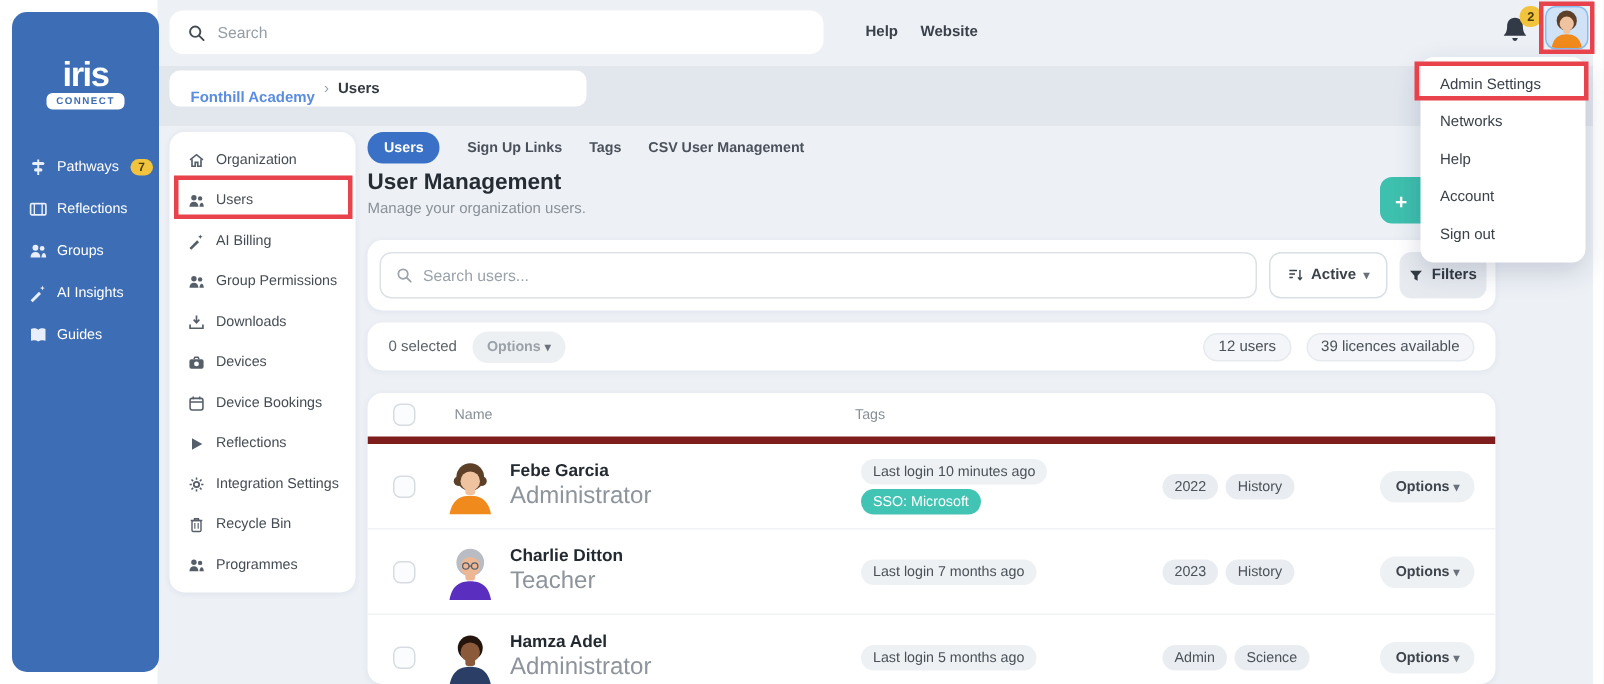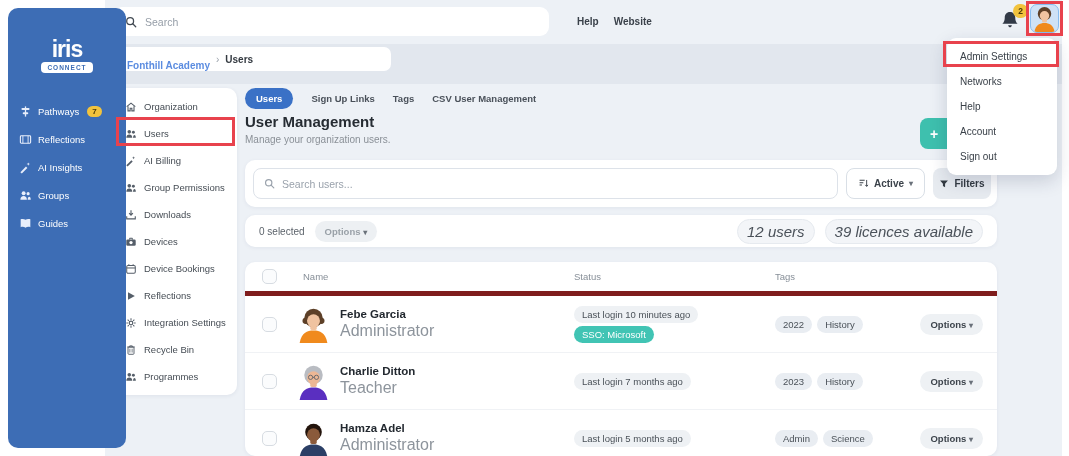--- a/index.html
+++ b/index.html
@@ -8,21 +8,21 @@
     font-family:"Liberation Sans", sans-serif;
     background:#ffffff;
     position:relative;
     overflow:hidden;
     color:#2b323a;
   }
   .content-bg { position:absolute; left:105px; top:0; width:957px; height:456px; background:#edf1f6; }
   .band { position:absolute; left:105px; top:44px; width:957px; height:40px; background:#e2e7ee; }
 
   
-  .sidebar { position:absolute; left:8px; top:8px; width:118px; height:440px; background:#3d6db5; border-radius:10px; z-index:2; }
+  .sidebar { position:absolute; left:8px; top:8px; width:98px; height:440px; background:#3d6db5; border-radius:10px; z-index:2; }
   .logo { display:flex; flex-direction:column; align-items:center; margin-top:30px; }
   .logo-word { color:#fff; font-size:23px; font-weight:bold; letter-spacing:-1px; line-height:22px; }
   .logo-pill { background:#fff; color:#3d6db5; font-size:6.5px; font-weight:bold; letter-spacing:1px; border-radius:4px; padding:2px 6px; margin-top:2px; }
   .snav { margin-top:24px; }
   .snav-item { height:28px; display:flex; align-items:center; gap:6px; padding-left:11px; color:#fff; font-size:9.5px; cursor:pointer; }
   .snav-item .icn { width:13px; height:13px; display:inline-flex; color:#e8eefb; flex:0 0 13px; }
   .snav-badge { background:#f2c33d; color:#4a3a08; font-size:8px; font-weight:bold; border-radius:999px; padding:1px 5px; margin-left:2px; }
 
   
   .search-pill { position:absolute; left:113px; top:7px; width:436px; height:29px; background:#fff; border-radius:9px; display:flex; align-items:center; padding:0 12px; gap:8px; }
@@ -58,21 +58,21 @@
   .users-search { position:absolute; left:8px; top:8px; width:585px; height:31px; border:1px solid #dde2e9; border-radius:8px; display:flex; align-items:center; padding:0 10px; gap:7px; }
   .users-search input::placeholder { color:#9aa2ac; }
   .sort-btn { position:absolute; left:601px; top:8px; width:79px; height:31px; border:1px solid #d9dfe6; border-radius:8px; background:#fff; display:flex; align-items:center; justify-content:center; gap:5px; font-size:10px; font-weight:bold; color:#3b424a; cursor:pointer; }
   .filters-btn { position:absolute; left:688px; top:8px; width:58px; height:31px; background:#e7ebf0; border-radius:8px; display:flex; align-items:center; justify-content:center; gap:5px; font-size:10px; font-weight:bold; color:#333a41; cursor:pointer; }
   .caret { font-size:8px; color:#6a717a; }
 
   .bulk-card { left:245px; top:215px; width:752px; height:32px; display:flex; align-items:center; padding:0 14px; gap:10px; }
   .selected-text { font-size:10px; color:#5c636b; }
   .bulk-options { background:#edf0f3; border-radius:999px; padding:5px 10px; font-size:9.5px; font-weight:bold; color:#9aa1a8; cursor:pointer; }
   .spacer { flex:1; }
-  .count-pill { background:#f3f5f8; border:1px solid #e6eaef; border-radius:999px; padding:3px 9px; font-size:15px; color:#4a5159;font-style:italic; }
+  .count-pill { background:#f3f5f8; border:1px solid #e6eaef; border-radius:999px; padding:3px 9px; font-size:10px; color:#4a5159; }
 
   .table-card { left:245px; top:262px; width:752px; height:194px; overflow:hidden; }
   .t-row { display:grid; grid-template-columns:46px 278px 205px 148px 75px; align-items:center; }
   .t-head { height:34px; border-bottom:5px solid #7f1d1d; color:#878f98; font-size:9.5px; }
   .t-head .col-name { padding-left:12px; }
   .col-status { padding-left:5px; }
   .col-tags { padding-left:1px; }
   .u-row { height:57px; border-bottom:1px solid #f0f2f5; }
   .checkbox { width:15px; height:15px; border:1px solid #d7dce2; border-radius:5px; background:#fbfcfd; margin-left:17px; cursor:pointer; }
   .name-cell { display:flex; align-items:center; gap:8px; padding-left:4px; }
@@ -130,36 +130,36 @@
         <svg viewBox="0 0 14 14">
             <rect x="1.5" y="3" width="11" height="8" rx="1" fill="none" stroke="currentColor" stroke-width="1.2"></rect>
             <path d="M4.2 3 V11 M9.8 3 V11" stroke="currentColor" stroke-width="1"></path>
           </svg>
       </span>
       <span>Reflections</span>
     </div>
     <div class="snav-item">
       <span class="icn">
         <svg viewBox="0 0 14 14">
-            <path d="M1.5 12 L7.5 6 L9 7.5 L3 13.5 Z" fill="currentColor"></path>
-            <path d="M10 1.5 l.5 1.3 1.3 .5 -1.3 .5 -.5 1.3 -.5 -1.3 -1.3 -.5 1.3 -.5 Z" fill="currentColor"></path>
-          </svg>
-      </span>
-      <span>AI Insights</span>
-    </div>
-    <div class="snav-item">
-      <span class="icn">
-        <svg viewBox="0 0 14 14">
             <circle cx="5" cy="4.5" r="2.1" fill="currentColor"></circle>
             <circle cx="9.8" cy="5" r="1.7" fill="currentColor"></circle>
             <path d="M1.5 11.5 C1.5 8.8 3 7.5 5 7.5 C7 7.5 8.5 8.8 8.5 11.5 Z" fill="currentColor"></path>
             <path d="M9.3 11.5 C9.4 9.6 10.1 8.3 11 8.3 C12 8.3 12.6 9.6 12.7 11.5 Z" fill="currentColor"></path>
           </svg>
       </span>
       <span>Groups</span>
+    </div>
+    <div class="snav-item">
+      <span class="icn">
+        <svg viewBox="0 0 14 14">
+            <path d="M1.5 12 L7.5 6 L9 7.5 L3 13.5 Z" fill="currentColor"></path>
+            <path d="M10 1.5 l.5 1.3 1.3 .5 -1.3 .5 -.5 1.3 -.5 -1.3 -1.3 -.5 1.3 -.5 Z" fill="currentColor"></path>
+          </svg>
+      </span>
+      <span>AI Insights</span>
     </div>
     <div class="snav-item">
       <span class="icn">
         <svg viewBox="0 0 14 14">
             <path d="M7 3 C5.5 1.8 3 1.8 1.8 2.5 V11 C3 10.3 5.5 10.3 7 11.5 C8.5 10.3 11 10.3 12.2 11 V2.5 C11 1.8 8.5 1.8 7 3 Z" fill="currentColor"></path>
           </svg>
       </span>
       <span>Guides</span>
     </div>
   </div>
@@ -360,21 +360,20 @@
   <span class="count-pill">12 users</span>
   <span class="count-pill">39 licences available</span>
 </div>
 
 <div class="card table-card">
   <div class="t-row t-head">
     <div>
         <div class="checkbox"></div>
       </div>
     <div class="col-name">Name</div>
-    <div class="col-status">Status</div>
     <div class="col-tags">Tags</div>
     <div></div>
   </div>
 
   <div class="t-row u-row">
     <div>
         <div class="checkbox"></div>
       </div>
     <div class="name-cell">
       <span class="avatar" style="--hair: #5d4028; --skin: #f0c3a0; --shirt: #f08a1d;">

